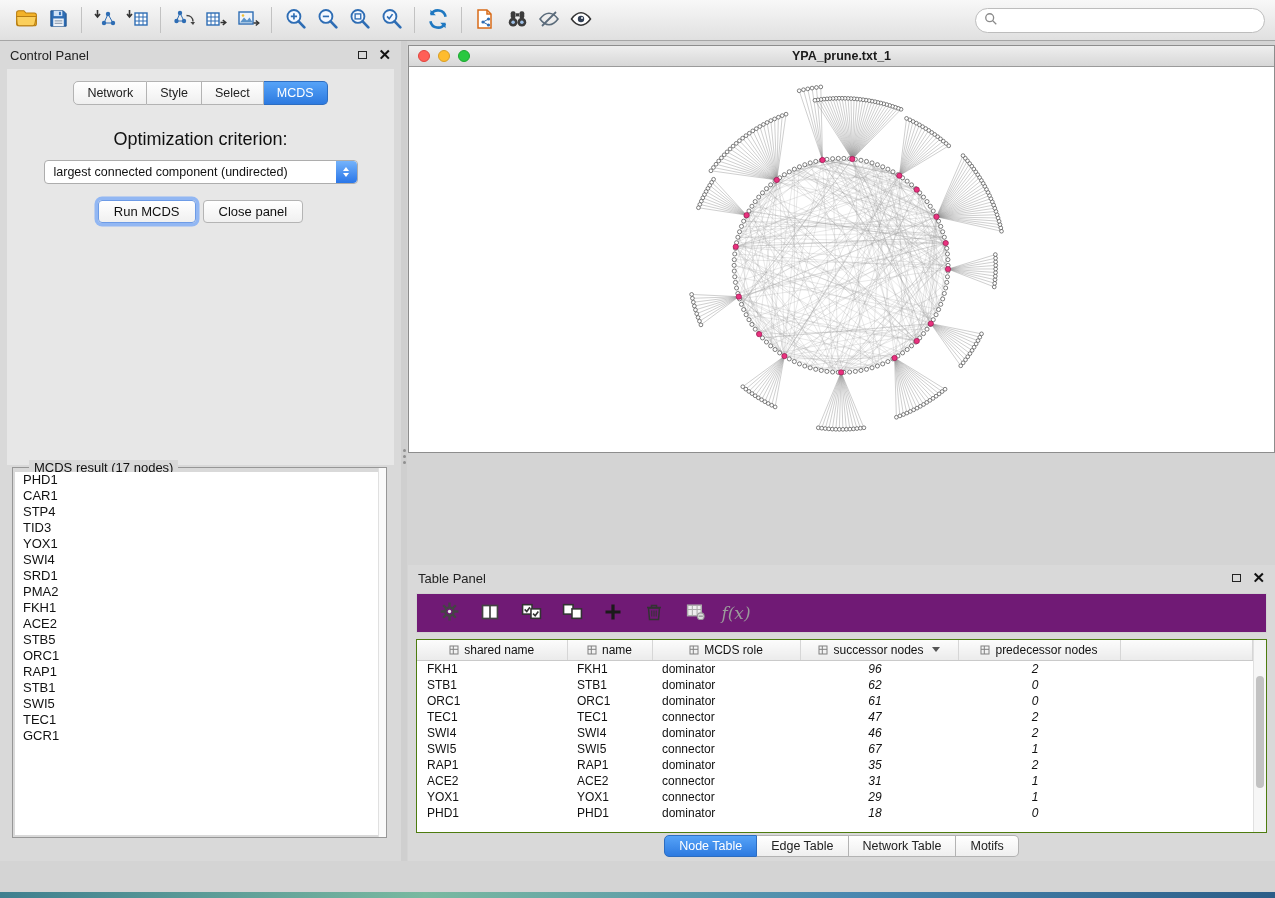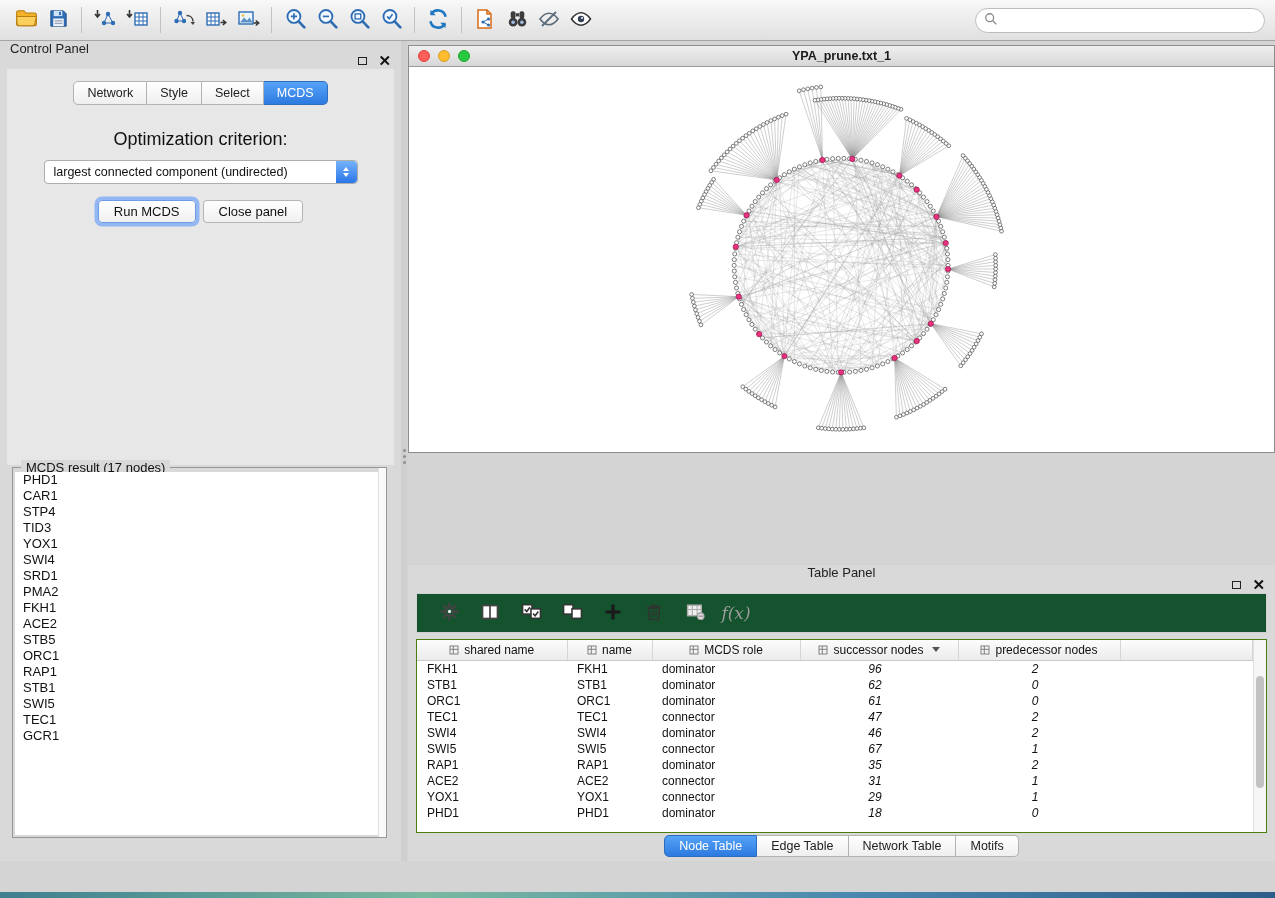--- a/index.html
+++ b/index.html
@@ -12,21 +12,21 @@
     background:linear-gradient(#f8f8f8,#e0e0e0); border-bottom:1px solid #a6a6a6;
     display:flex; align-items:center; padding:0 10px; }
   .tbi { width:32px; height:32px; display:flex; align-items:center; justify-content:center; border-radius:4px; }
   .sep { width:1px; height:26px; background:#c2c2c2; margin:0 7px; }
   .search { margin-left:auto; width:290px; height:25px; background:#fff; border:1px solid #bdbdbd;
     border-radius:13px; display:flex; align-items:center; padding:0 8px; }
   .search input { border:none; outline:none; flex:1; font-size:12px; font-family:inherit; background:transparent; }
 
   
   .control-panel { position:absolute; top:41px; left:0; width:401px; height:820px; background:#d9d9d9; }
-  .panel-titlebar { position:relative; height:28px; display:flex; padding:0 10px;flex-direction:column; }
+  .panel-titlebar { position:relative; height:28px; display:flex; align-items:center; padding:0 10px; }
   .panel-title { font-size:13px; color:#222; }
   .panel-btns { margin-left:auto; display:flex; align-items:center; gap:11px; }
   .float-box { width:9px; height:8px; border:1.5px solid #222; display:inline-block; }
   .close-x { font-size:15px; font-weight:bold; color:#111; line-height:10px; }
   .cp-body { position:absolute; left:7px; right:7px; top:28px; height:396px; background:#e7e7e7; }
   .seg-tabs { display:flex; justify-content:center; padding-top:12px; }
   .seg { font-family:inherit; font-size:12.5px; padding:4px 13px; border:1px solid #b3b3b3; border-left:none;
     background:linear-gradient(#ffffff,#efefef); color:#222; cursor:default; }
   .seg:first-child { border-left:1px solid #b3b3b3; border-radius:5px 0 0 5px; }
   .seg:last-child { border-radius:0 5px 5px 0; }
@@ -37,21 +37,21 @@
   .dd-cap { position:absolute; right:0; top:0; bottom:0; width:21px; border-radius:0 4px 4px 0;
     background:linear-gradient(#74b3fb,#2a76e8); display:flex; flex-direction:column; align-items:center; justify-content:center; gap:2px; }
   .tri-up { width:0; height:0; border-left:3.5px solid transparent; border-right:3.5px solid transparent; border-bottom:4.5px solid #fff; }
   .tri-dn { width:0; height:0; border-left:3.5px solid transparent; border-right:3.5px solid transparent; border-top:4.5px solid #fff; }
   .btn-row { display:flex; justify-content:center; gap:7px; margin-top:16px; }
   .btn { font-family:inherit; font-size:13px; padding:3px 15px; background:linear-gradient(#ffffff,#f0f0f0);
     border:1px solid #b4b4b4; border-radius:4px; color:#111; }
   .btn.focused { box-shadow:0 0 0 3.5px rgba(77,144,254,.55); border-color:#6d9be6; }
   .mcds-fieldset { position:absolute; left:12px; right:14px; top:426px; bottom:23px;
     border:1px solid #979797; padding:2px; }
-  .mcds-legend { position:absolute; top:-8px; left:8px; background:#d9d9d9; padding:0 5px; font-size:13px; }
+  .mcds-legend { position:absolute; top:-8px; left:16px; background:#d9d9d9; padding:0 5px; font-size:13px; }
   .mcds-list { position:absolute; left:2px; right:2px; top:4px; bottom:2px; background:#fff; overflow:hidden; }
   .mcds-item { font-size:13px; line-height:16px; padding-left:8px; }
   .mcds-scroll { position:absolute; right:0; top:0; bottom:0; width:8px; background:#fafafa; border-left:1px solid #e0e0e0; }
   .v-divider { position:absolute; left:401px; top:41px; width:6px; height:820px; background:#cfcfcf; }
   .v-divider .dots { position:absolute; left:1.5px; top:408px; width:3px; }
   .v-divider .dots i { display:block; width:3px; height:3px; border-radius:50%; background:#8f8f8f; margin-bottom:3px; }
 
   
   .network-window { position:absolute; left:408px; top:45px; right:0; height:408px;
     border:1px solid #8d8d8d; background:#fff; }
@@ -61,22 +61,22 @@
   .lights { position:absolute; left:9px; top:4px; display:flex; gap:8px; }
   .light { width:12px; height:12px; border-radius:50%; }
   .light.red { background:#ff5f57; border:1px solid #e0443e; }
   .light.yellow { background:#febc2e; border:1px solid #d89e24; }
   .light.green { background:#28c840; border:1px solid #1ca62f; }
   .nw-canvas { position:absolute; top:21px; left:0; right:0; bottom:0; background:#fff; }
   .nw-canvas svg { display:block; width:100%; height:100%; }
 
   
   .table-panel { position:absolute; left:408px; top:565px; right:0; height:296px; background:#d9d9d9; }
-  .tp-titlebar { position:relative; height:26px; display:flex; align-items:center; padding:0 10px;flex-direction:column; }
-  .tp-toolbar { position:absolute; left:8px; right:8px; top:28px; height:40px; background:#14532d;
+  .tp-titlebar { position:relative; height:26px; display:flex; align-items:center; padding:0 10px; }
+  .tp-toolbar { position:absolute; left:8px; right:8px; top:28px; height:40px; background:#701a75;
     border:1px solid #d2d2d2; display:flex; align-items:center; gap:17px; padding-left:20px; }
   .tpi { width:24px; height:24px; display:flex; align-items:center; justify-content:center; }
   .fx { font-family:"DejaVu Serif", serif; font-style:italic; font-size:17px; color:#9b9b9b; }
   .tp-table-wrap { position:absolute; left:8px; right:8px; top:74px; height:194px; background:#fff; border:1px solid #4d7c0f; }
   table.node-table { border-collapse:collapse; table-layout:fixed; width:calc(100% - 13px); }
   .node-table th { height:20px; font-weight:normal; font-size:12px;
     background:linear-gradient(#fcfcfc,#ebebeb); border-right:1px solid #d6d6d6; border-bottom:1px solid #cacaca; }
   .th-inner { display:flex; align-items:center; justify-content:center; gap:5px; }
   .chev-dn { width:0; height:0; border-left:4px solid transparent; border-right:4px solid transparent; border-top:5px solid #555; margin-left:3px; }
   .node-table td { height:16px; line-height:16px; font-size:12px; padding:0 6px 0 10px; white-space:nowrap; overflow:hidden; }

